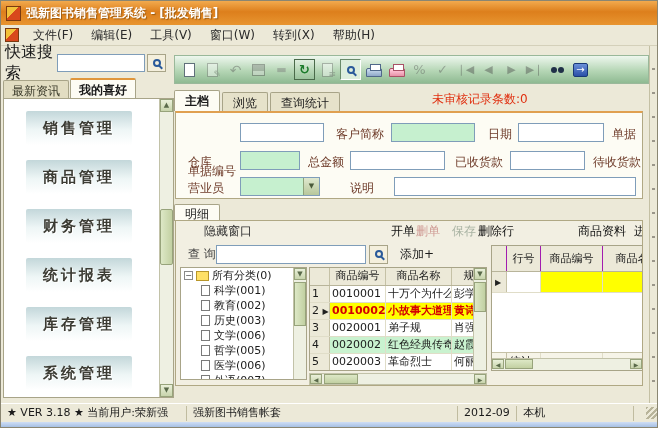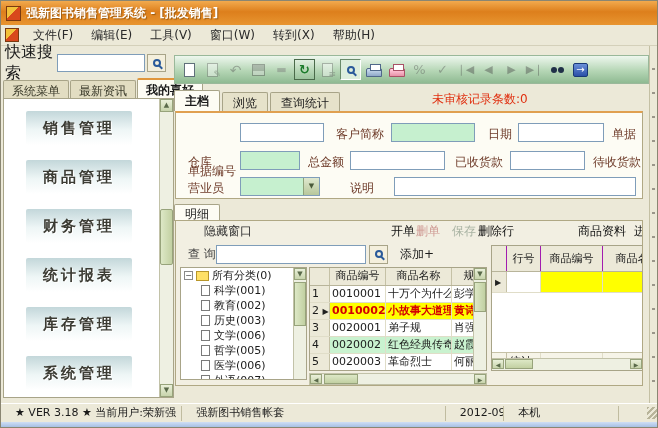--- a/index.html
+++ b/index.html
@@ -128,21 +128,21 @@
   .orow.data { height:21px; line-height:20px; }
   .ycell { background:#ffff00; }
   .orow.stats { position:absolute; left:0; bottom:0; width:152px; height:18px; line-height:17px; border-top:1px solid #c5c1a6; background:#f6f4e8; }
   .ohscroll { position:absolute; left:0; bottom:0; width:150px; height:12px; background:#eef0e2; border-top:1px solid #c2c2a8; }
 
   
   .rightstrip { position:absolute; left:648px; top:45px; width:10px; height:357px; background:#ece9d8; border-left:1px solid #c4c0a4;
     background-image:repeating-linear-gradient(180deg, transparent 0 22px, #9a968a 22px 24px); background-size:3px 100%; background-repeat:no-repeat; background-position:2px 0; }
 
   .statusbar { position:absolute; left:0; top:402px; width:658px; height:19px; background:#ece9d8; border-top:1px solid #fff; display:flex; align-items:center; font-size:11px; }
-  .sb-sec { height:15px; line-height:14px; border-right:1px solid #c0bca0; padding:0 14px; white-space:nowrap; overflow:hidden; }
+  .sb-sec { height:15px; line-height:14px; border-right:1px solid #c0bca0; padding:0 6px; white-space:nowrap; overflow:hidden; }
   .sb1 { width:188px; } .sb2 { width:274px; } .sb3 { width:60px; } .sb4 { width:118px; } .sb5 { flex:1; border-right:none; }
   .grip { width:12px; height:12px; margin-right:1px; background:repeating-linear-gradient(135deg,#b8b49a 0 2px,transparent 2px 4px); }
   .bottomedge { position:absolute; left:0; top:421px; width:658px; height:7px; background:linear-gradient(180deg,#cfdef5,#96b4dc); }
 
   .marker { color:#222; font-size:8px; }
 </style>
 </head>
 <body>
 
 <div class="win">
@@ -164,21 +164,20 @@
 
   <div class="sidebar">
     <div class="qsrow">
       <span class="qs-label">快速搜索</span>
       <input class="qs-input" style="">
       <span class="qs-btn">
           <span class="mag"></span>
         </span>
     </div>
     <div class="sbtabs">
-      <span class="sbtab">系统菜单</span>
       <span class="sbtab">最新资讯</span>
       <span class="sbtab active">我的喜好</span>
     </div>
     <div class="sbpanel">
       <div class="nav-btn">销售管理</div>
       <div class="nav-btn">商品管理</div>
       <div class="nav-btn">财务管理</div>
       <div class="nav-btn">统计报表</div>
       <div class="nav-btn">库存管理</div>
       <div class="nav-btn">系统管理</div>

